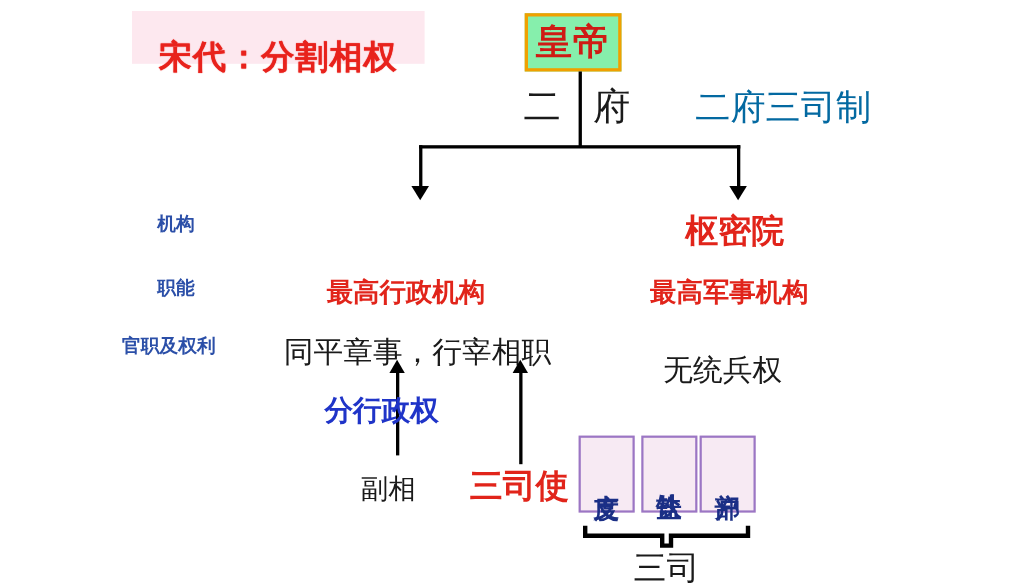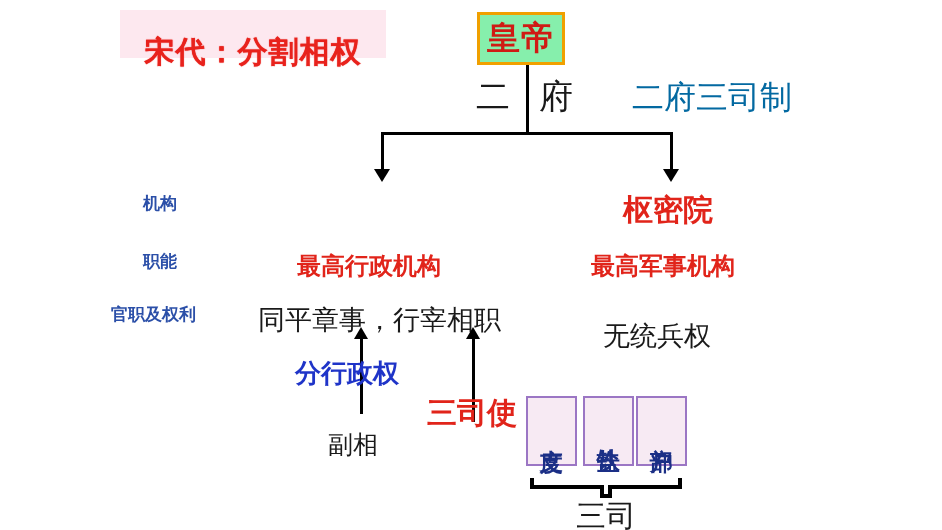--- a/index.html
+++ b/index.html
@@ -171,21 +171,21 @@
 
   <div class="abs vline" style="left:360px; top:338px; height:76px;"></div>
   <div class="abs arrow-up" style="left:354px; top:327px;"></div>
 
   <div class="abs vline" style="left:472px; top:338px; height:84px;"></div>
   <div class="abs arrow-up" style="left:466px; top:327px;"></div>
 
   <div class="abs blue-strong" style="left:295px; top:356px;">分行政权</div>
   <div class="abs blk center-txt" style="left:273px; top:428px; width:160px; font-size:25px;">副相</div>
 
-  <div class="abs red-bold" style="left:427px; top:393px; font-size:30px;">三司使</div>
+  <div class="abs red-bold" style="left:427px; top:422px; font-size:30px;">三司使</div>
 
   <div class="abs dept-box" style="left:526px; top:396px;">
     <span class="txt">度支</span>
   </div>
   <div class="abs dept-box" style="left:583px; top:396px;">
     <span class="txt">盐铁</span>
   </div>
   <div class="abs dept-box" style="left:636px; top:396px;">
     <span class="txt">户部</span>
   </div>

